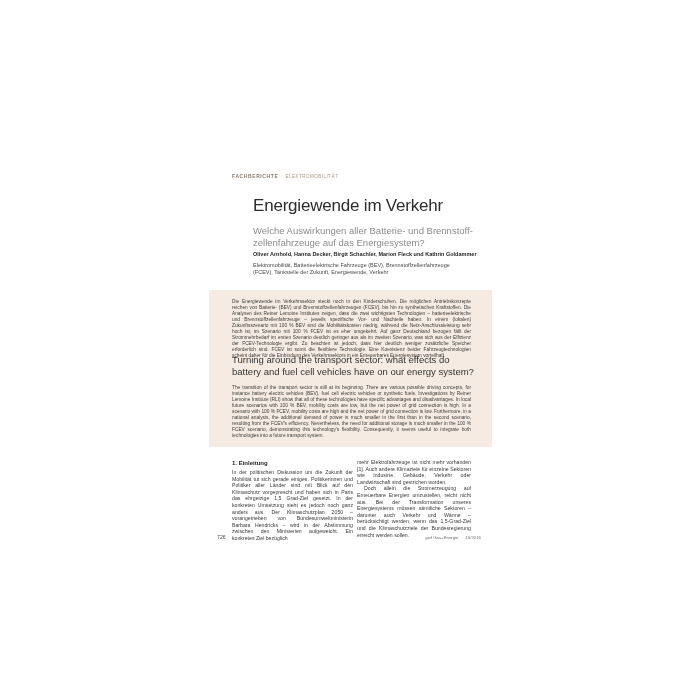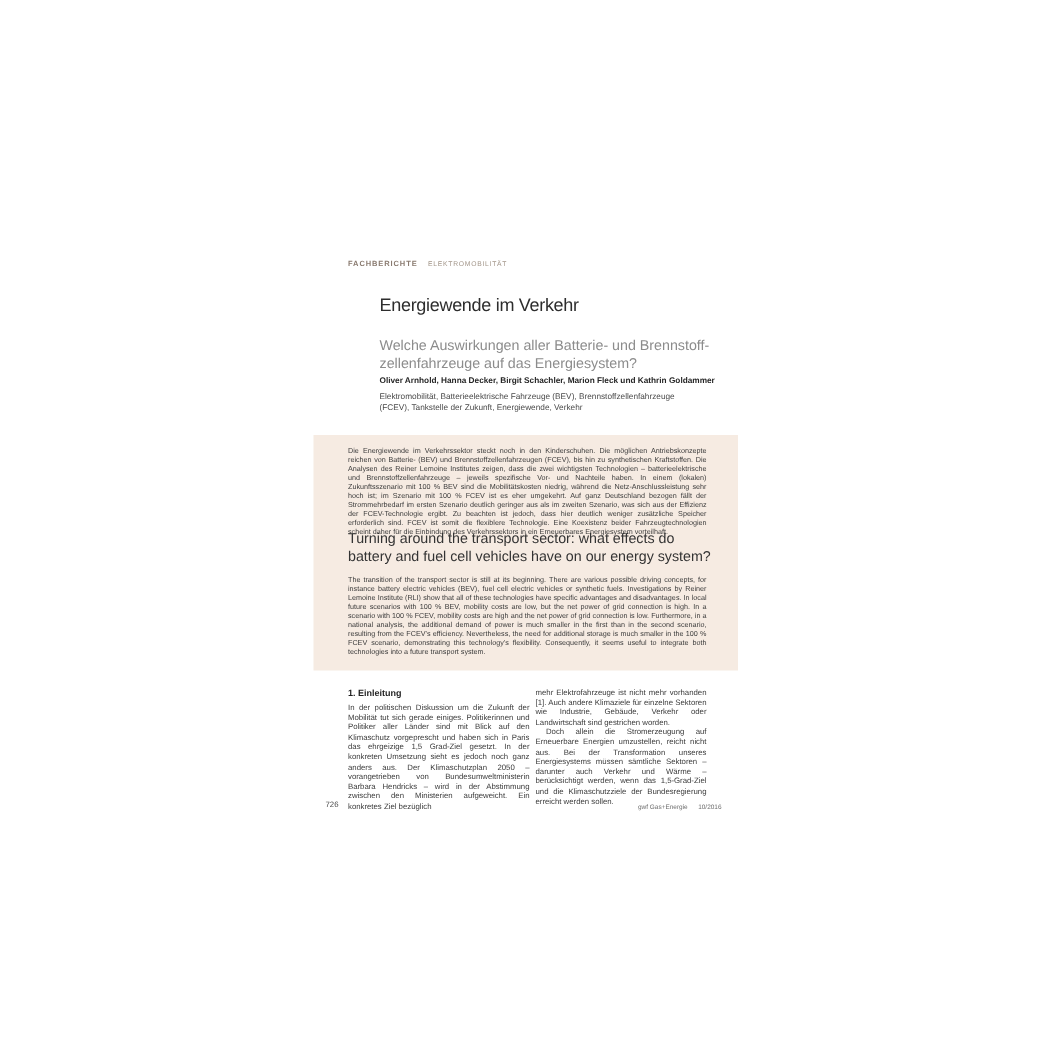--- a/index.html
+++ b/index.html
@@ -17,21 +17,21 @@
   .hdr .cat{
     font-size:5px;font-weight:bold;letter-spacing:0.6px;
     color:#8a7b70;
   }
   .hdr .topic{
     font-size:4.5px;letter-spacing:0.5px;margin-left:7px;
     color:#a3968a;
   }
   .title{
     position:absolute;left:253px;top:196px;
-    font-size:12px;font-weight:400;color:#2d2d2d;
+    font-size:17px;font-weight:400;color:#2d2d2d;
     letter-spacing:-0.2px;
   }
   .subtitle{
     position:absolute;left:253px;top:225px;
     font-size:9.5px;line-height:11.5px;color:#8c8c8c;
     white-space:pre-line;
   }
   .authors{
     position:absolute;left:253px;top:251px;
     font-size:5.5px;font-weight:bold;color:#262626;

